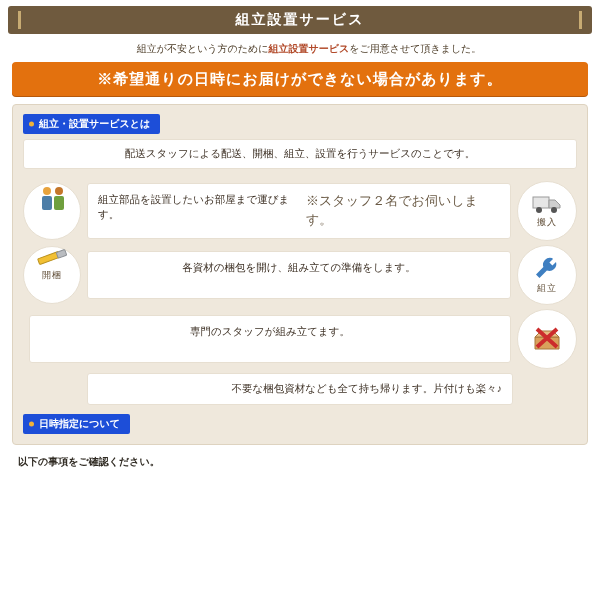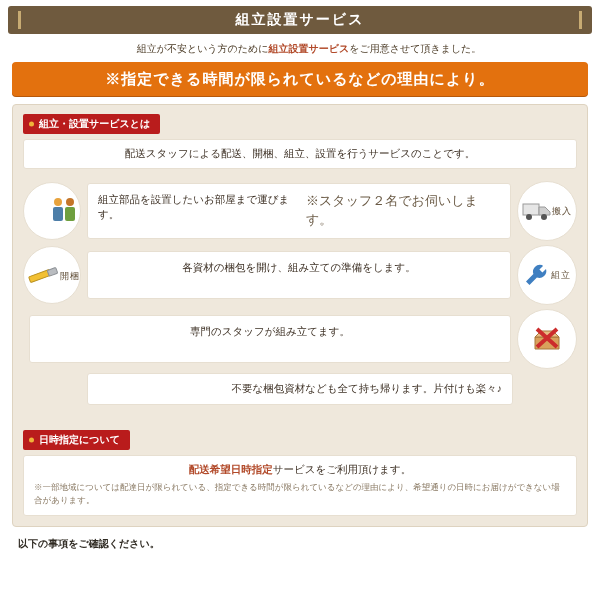--- a/index.html
+++ b/index.html
@@ -84,21 +84,21 @@
     background: #efe8dc;
     border: 1px solid #ded3c0;
     border-radius: 4px;
     padding: 8px 10px 10px 10px;
     box-sizing: border-box;
     position: relative;
   }
 
   .tag {
     display: inline-block;
-    background: #b91c1c;
+    background: #1d4ed8;
     color: #ffffff;
     font-size: 10px;
     font-weight: bold;
     padding: 3px 10px 3px 16px;
     border-radius: 2px;
     position: relative;
   }
   .tag:before {
     content: "";
     position: absolute;
@@ -132,23 +132,23 @@
     align-items: center;
     margin-bottom: 4px;
   }
   .circle {
     width: 56px;
     height: 56px;
     border-radius: 50%;
     background: #ffffff;
     flex: 0 0 56px;
     display: flex;
-    flex-direction: row;
-    align-items: center;
-    justify-content: flex-end;
+    flex-direction: column;
+    align-items: center;
+    justify-content: flex-start;
     border: 1px solid #e7dfd1;
   }
   .circle .cap {
     font-size: 9px;
     color: #5d4a33;
     margin-top: 2px;
     letter-spacing: 1px;
   }
   .step-body {
     flex: 1 1 auto;
@@ -169,21 +169,21 @@
     font-size: 13px;
     color: #6a5a45;
   }
   .right-circle {
     width: 58px;
     height: 58px;
     border-radius: 50%;
     background: #ffffff;
     flex: 0 0 58px;
     display: flex;
-    flex-direction: row;
+    flex-direction: column;
     align-items: center;
     justify-content: center;
     border: 1px solid #e7dfd1;
   }
   .right-circle .cap {
     font-size: 9px;
     color: #5d4a33;
     letter-spacing: 1px;
     margin-top: 1px;
   }
@@ -194,21 +194,21 @@
     border: 1px solid #e7dfd1;
     border-radius: 3px;
     margin: 2px 64px 0 64px;
     padding: 8px 10px;
     font-size: 10.5px;
     color: #3d3024;
     text-align: right;
   }
 
   
-  .date-sec { margin-top: 24px; }
+  .date-sec { margin-top: 8px; }
   .date-box {
     background: #ffffff;
     border: 1px solid #e7dfd1;
     border-radius: 3px;
     margin-top: 5px;
     padding: 7px 10px 8px 10px;
   }
   .date-box .head {
     font-size: 10.5px;
     color: #3d3024;
@@ -241,21 +241,21 @@
 
   <div class="title-bar">
     <span class="ttl">組立設置サービス</span>
   </div>
 
   <div class="sub-lead">
     <span>組立が不安という方のために</span><span class="accent">組立設置サービス</span><span>をご用意させて頂きました。</span>
   </div>
 
   <div class="banner">
-    <span class="btxt">※指定できる時間が限られているなどの理由により。</span>
+    <span class="btxt">※希望通りの日時にお届けができない場合があります。</span>
   </div>
 
   <div class="panel">
 
     <div class="tag">組立・設置サービスとは</div>
     <div class="white-line">配送スタッフによる配送、開梱、組立、設置を行うサービスのことです。</div>
 
     <div style="height:6px"></div>
 
 
@@ -320,26 +320,20 @@
       </div>
 
 
     </div>
 
     <div class="last-note">不要な梱包資材なども全て持ち帰ります。片付けも楽々♪</div>
 
     
     <div class="date-sec">
       <div class="tag">日時指定について</div>
-      <div class="date-box">
-        <div class="head">
-          <span style="color:#b24a2a;font-weight:bold">配送希望日時指定</span><span>サービスをご利用頂けます。</span>
-        </div>
-        <div class="note">※一部地域については配達日が限られている、指定できる時間が限られているなどの理由により、希望通りの日時にお届けができない場合があります。</div>
-      </div>
     </div>
 
   </div>
 
   <div class="notes">
     <div class="nhead">以下の事項をご確認ください。</div>
 
   </div>
 
 </div>

